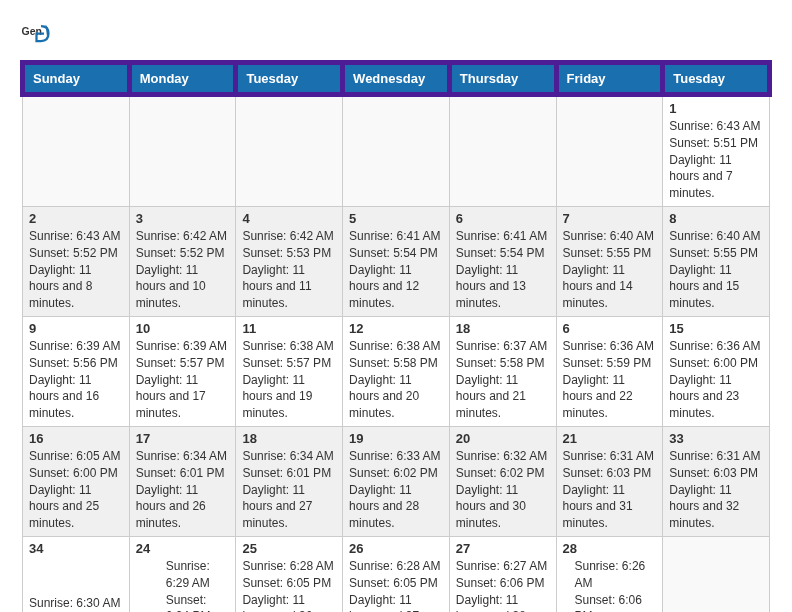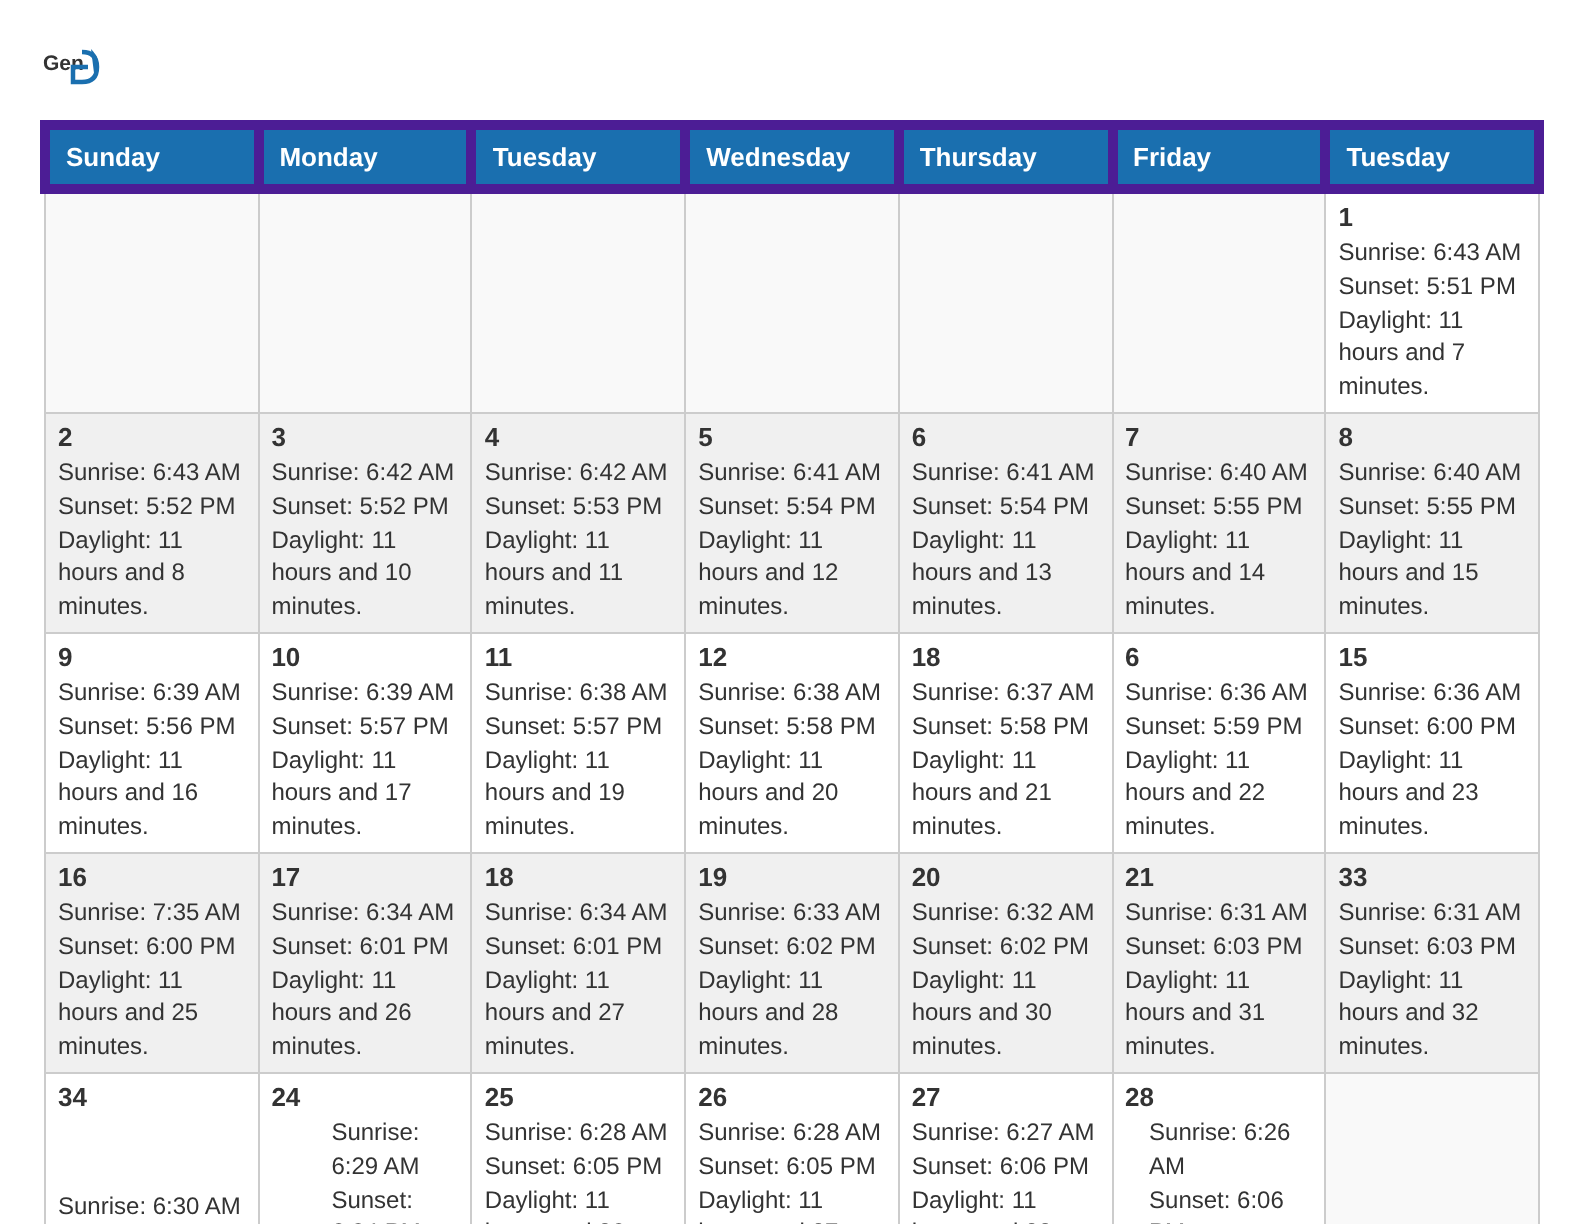--- a/index.html
+++ b/index.html
@@ -213,21 +213,21 @@
         <td>
           <span class="day-number">15</span>
           <div class="day-info" style="white-space: pre-wrap;">Sunrise: 6:36 AM
 Sunset: 6:00 PM
 Daylight: 11 hours and 23 minutes.</div>
         </td>
       </tr>
       <tr class="row-shaded">
         <td>
           <span class="day-number">16</span>
-          <div class="day-info" style="white-space: pre-wrap;">Sunrise: 7:35 AM
+          <div class="day-info" style="white-space: pre-wrap;">Sunrise: 6:05 AM
 Sunset: 6:00 PM
 Daylight: 11 hours and 25 minutes.</div>
         </td>
         <td>
           <span class="day-number">17</span>
           <div class="day-info" style="white-space: pre-wrap;">Sunrise: 6:34 AM
 Sunset: 6:01 PM
 Daylight: 11 hours and 26 minutes.</div>
         </td>
         <td>

